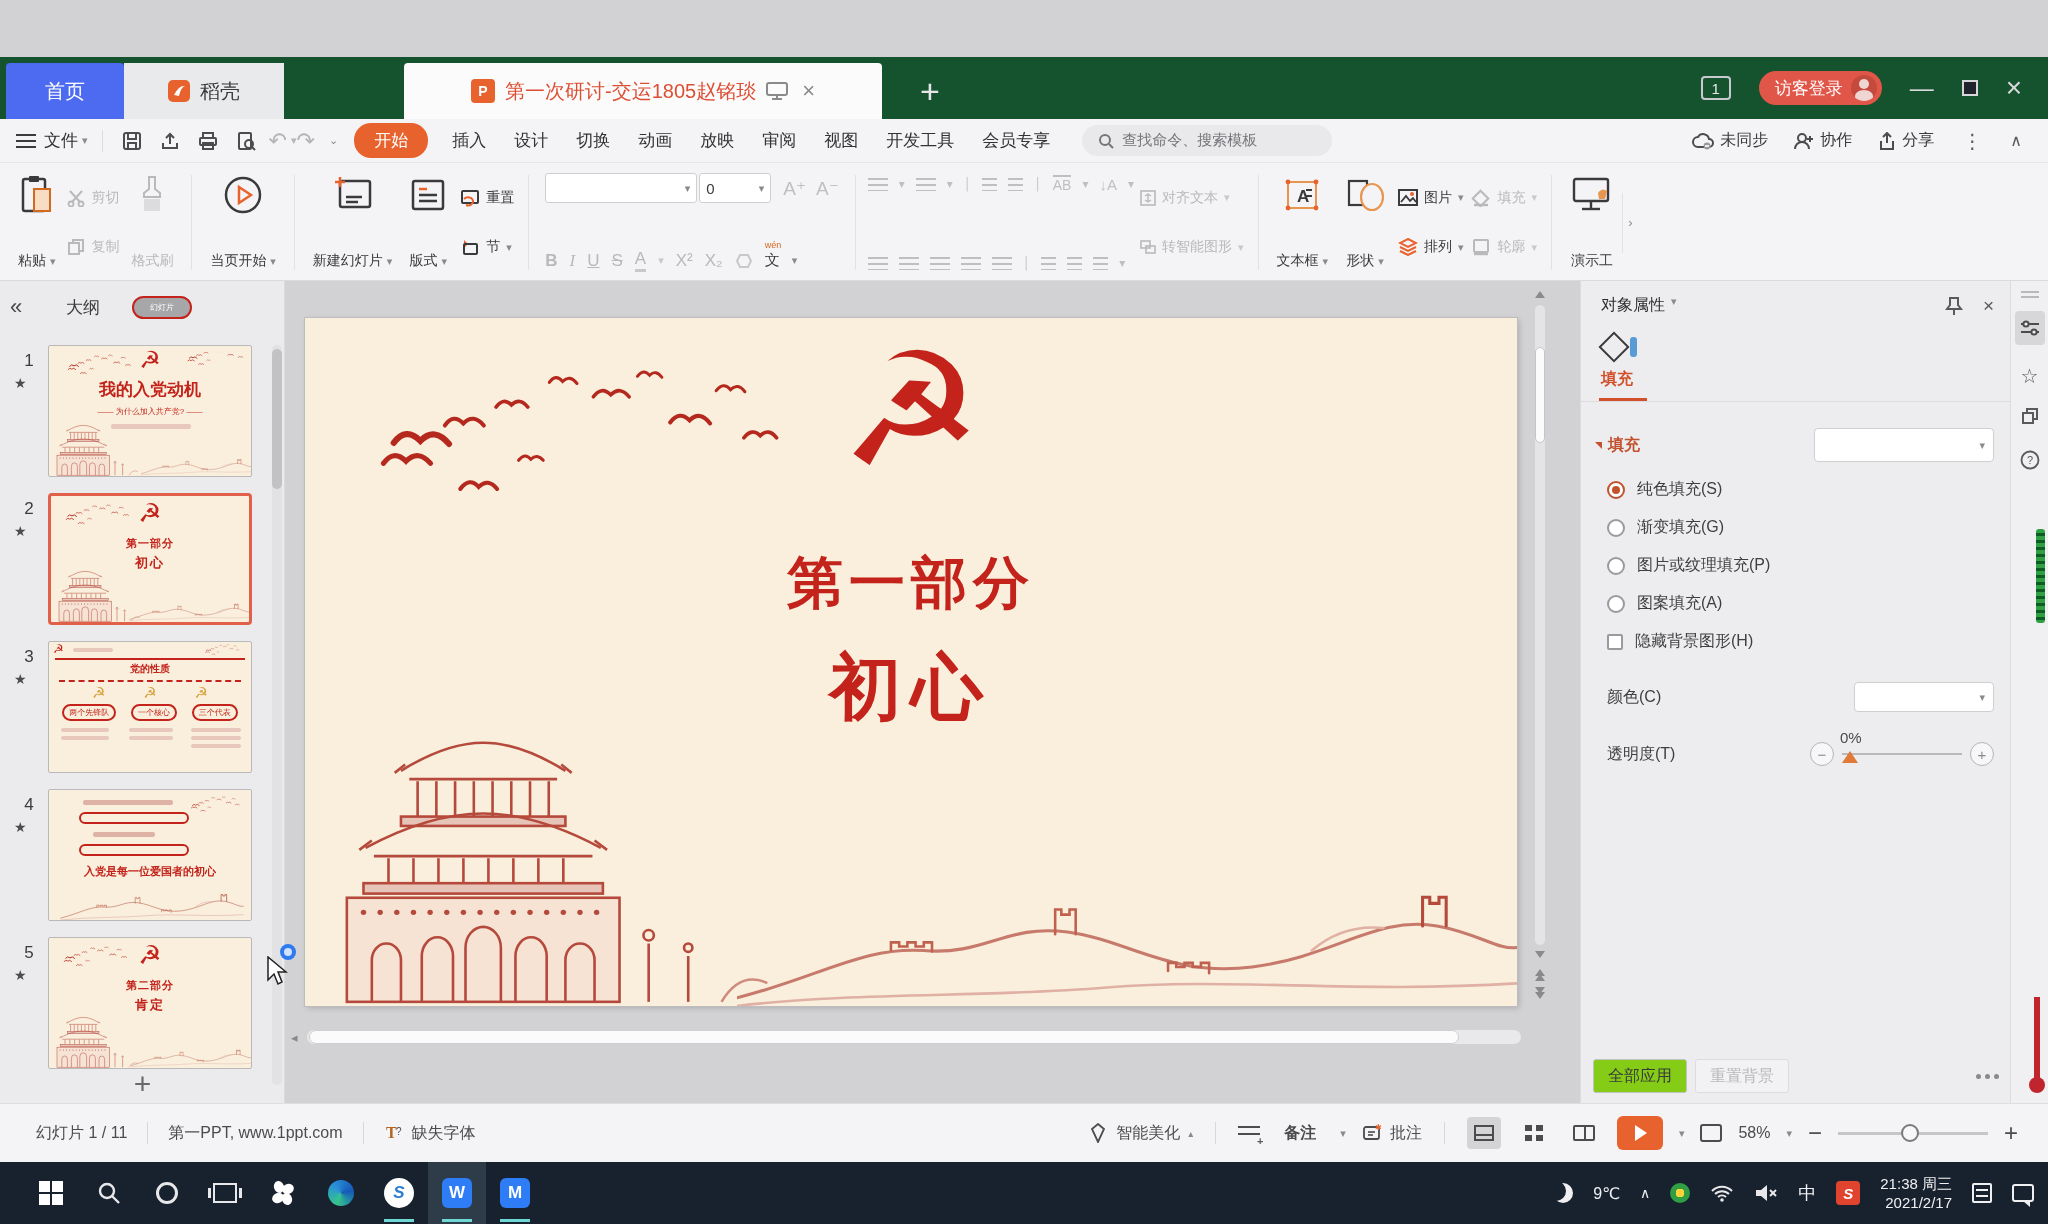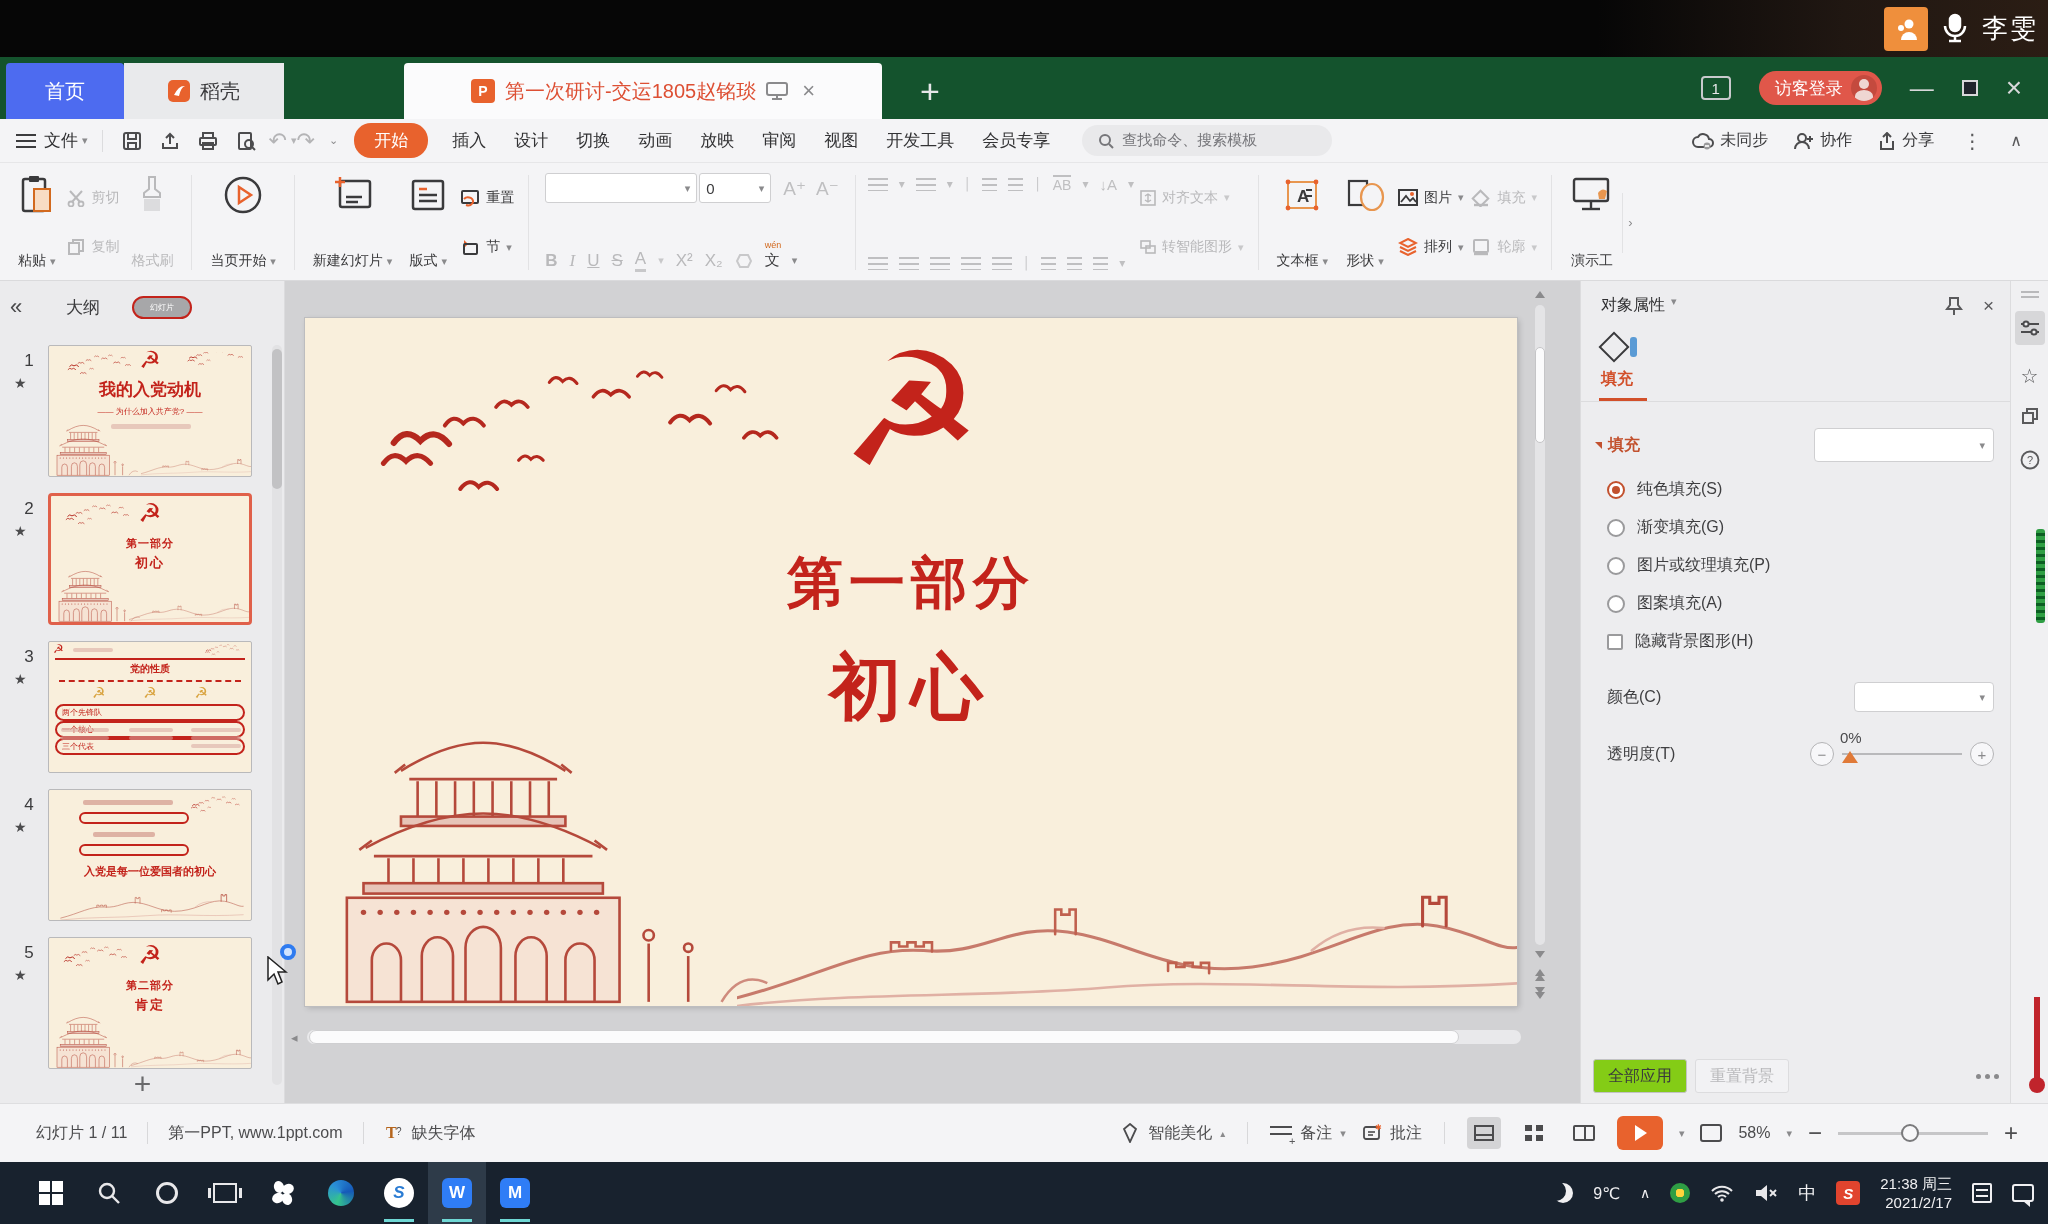--- a/index.html
+++ b/index.html
@@ -305,35 +305,20 @@
     </g>
     <g id="g-mic" stroke="#fff" stroke-width="2.5" fill="none">
       <rect x="8" y="2" width="10" height="16" rx="5" fill="#fff"></rect>
       <path d="M3,13 a10,10 0 0 0 20,0 M13,23 v5 M7,28 h12"></path>
     </g>
   </defs>
 </svg>
 
 <div class="app">
 
-  <div class="video-strip">
-    <div class="vc-overlay">
-      <div class="vc-avatar-btn">
-        <svg width="26" height="26" viewBox="0 0 26 26">
-          <circle cx="16" cy="8" r="4.5" fill="#fff"></circle>
-          <path d="M8,24 a8,8 0 0 1 16,0 z" fill="#fff"></path>
-          <circle cx="8" cy="12" r="3" fill="#fff"></circle>
-        </svg>
-      </div>
-      <svg width="26" height="32" viewBox="0 0 26 32">
-          <use href="#g-mic"></use>
-        </svg>
-      <span class="vc-name">李雯</span>
-    </div>
-  </div>
 
   <div class="tabbar">
     <div class="tab tab-home">
         <span>首页</span>
       </div>
     <div class="tab tab-docer">
       <svg width="22" height="22" viewBox="0 0 22 22">
         <rect x="0" y="0" width="22" height="22" rx="5" fill="#e8622d"></rect>
         <path d="M6,15 q5,-10 11,-9 q-4,1 -6,10 z" fill="#fff"></path>
       </svg>
@@ -736,21 +721,21 @@
               <use href="#g-birds"></use>
             </svg>
           <div class="redline" style="top:16px;"></div>
           <div class="t-title" style="top:20px; font-size:10px;">党的性质</div>
           <div class="dashline" style="top:38px;"></div>
           <div class="goldrow" style="top:42px;">
               <span>☭</span>
               <span>☭</span>
               <span>☭</span>
             </div>
-          <div class="pillrow" style="top:62px;flex-direction:column;">
+          <div class="pillrow" style="top:62px;">
             <span class="pill">两个先锋队</span>
             <span class="pill">一个核心</span>
             <span class="pill">三个代表</span>
           </div>
           <div class="blurbar" style="left:12px; top:86px; width:48px; height:4px;"></div>
           <div class="blurbar" style="left:12px; top:94px; width:48px; height:4px;"></div>
           <div class="blurbar" style="left:80px; top:86px; width:44px; height:4px;"></div>
           <div class="blurbar" style="left:80px; top:94px; width:44px; height:4px;"></div>
           <div class="blurbar" style="left:142px; top:86px; width:50px; height:4px;"></div>
           <div class="blurbar" style="left:142px; top:94px; width:50px; height:4px;"></div>
@@ -956,21 +941,21 @@
     </span>
     <div class="sb-right">
       <span style="display:flex;align-items:center;gap:8px;">
         <svg width="20" height="20" viewBox="0 0 20 20">
             <path d="M10,1 l6,5 -6,13 -6,-13 z" fill="none" stroke="#4c4c4e" stroke-width="1.8"></path>
           </svg>
         <span>智能美化</span>
         <span class="caret" style="font-size:10px;">▴</span>
       </span>
       <span class="sb-div" style="margin:0 6px;"></span>
-      <span style="display:flex;align-items:center;gap:8px;">
+      <span style="display:flex;align-items:center;gap:24px;font-weight:bold;">
         <span class="notes-ic" style="background:repeating-linear-gradient(#4c4c4e 0 2px, transparent 2px 7px);"></span>
         <span>备注</span>
           <span class="caret">▾</span>
       </span>
       <span style="display:flex;align-items:center;gap:8px;">
         <svg width="20" height="18" viewBox="0 0 20 18">
             <rect x="2" y="3" width="15" height="12" rx="2" fill="none" stroke="#4c4c4e" stroke-width="1.8"></rect>
             <line x1="6" y1="8" x2="13" y2="8" stroke="#4c4c4e" stroke-width="1.6"></line>
             <line x1="6" y1="11" x2="11" y2="11" stroke="#4c4c4e" stroke-width="1.6"></line>
             <text x="13" y="6" font-size="8" fill="#e8622d">✱</text>

